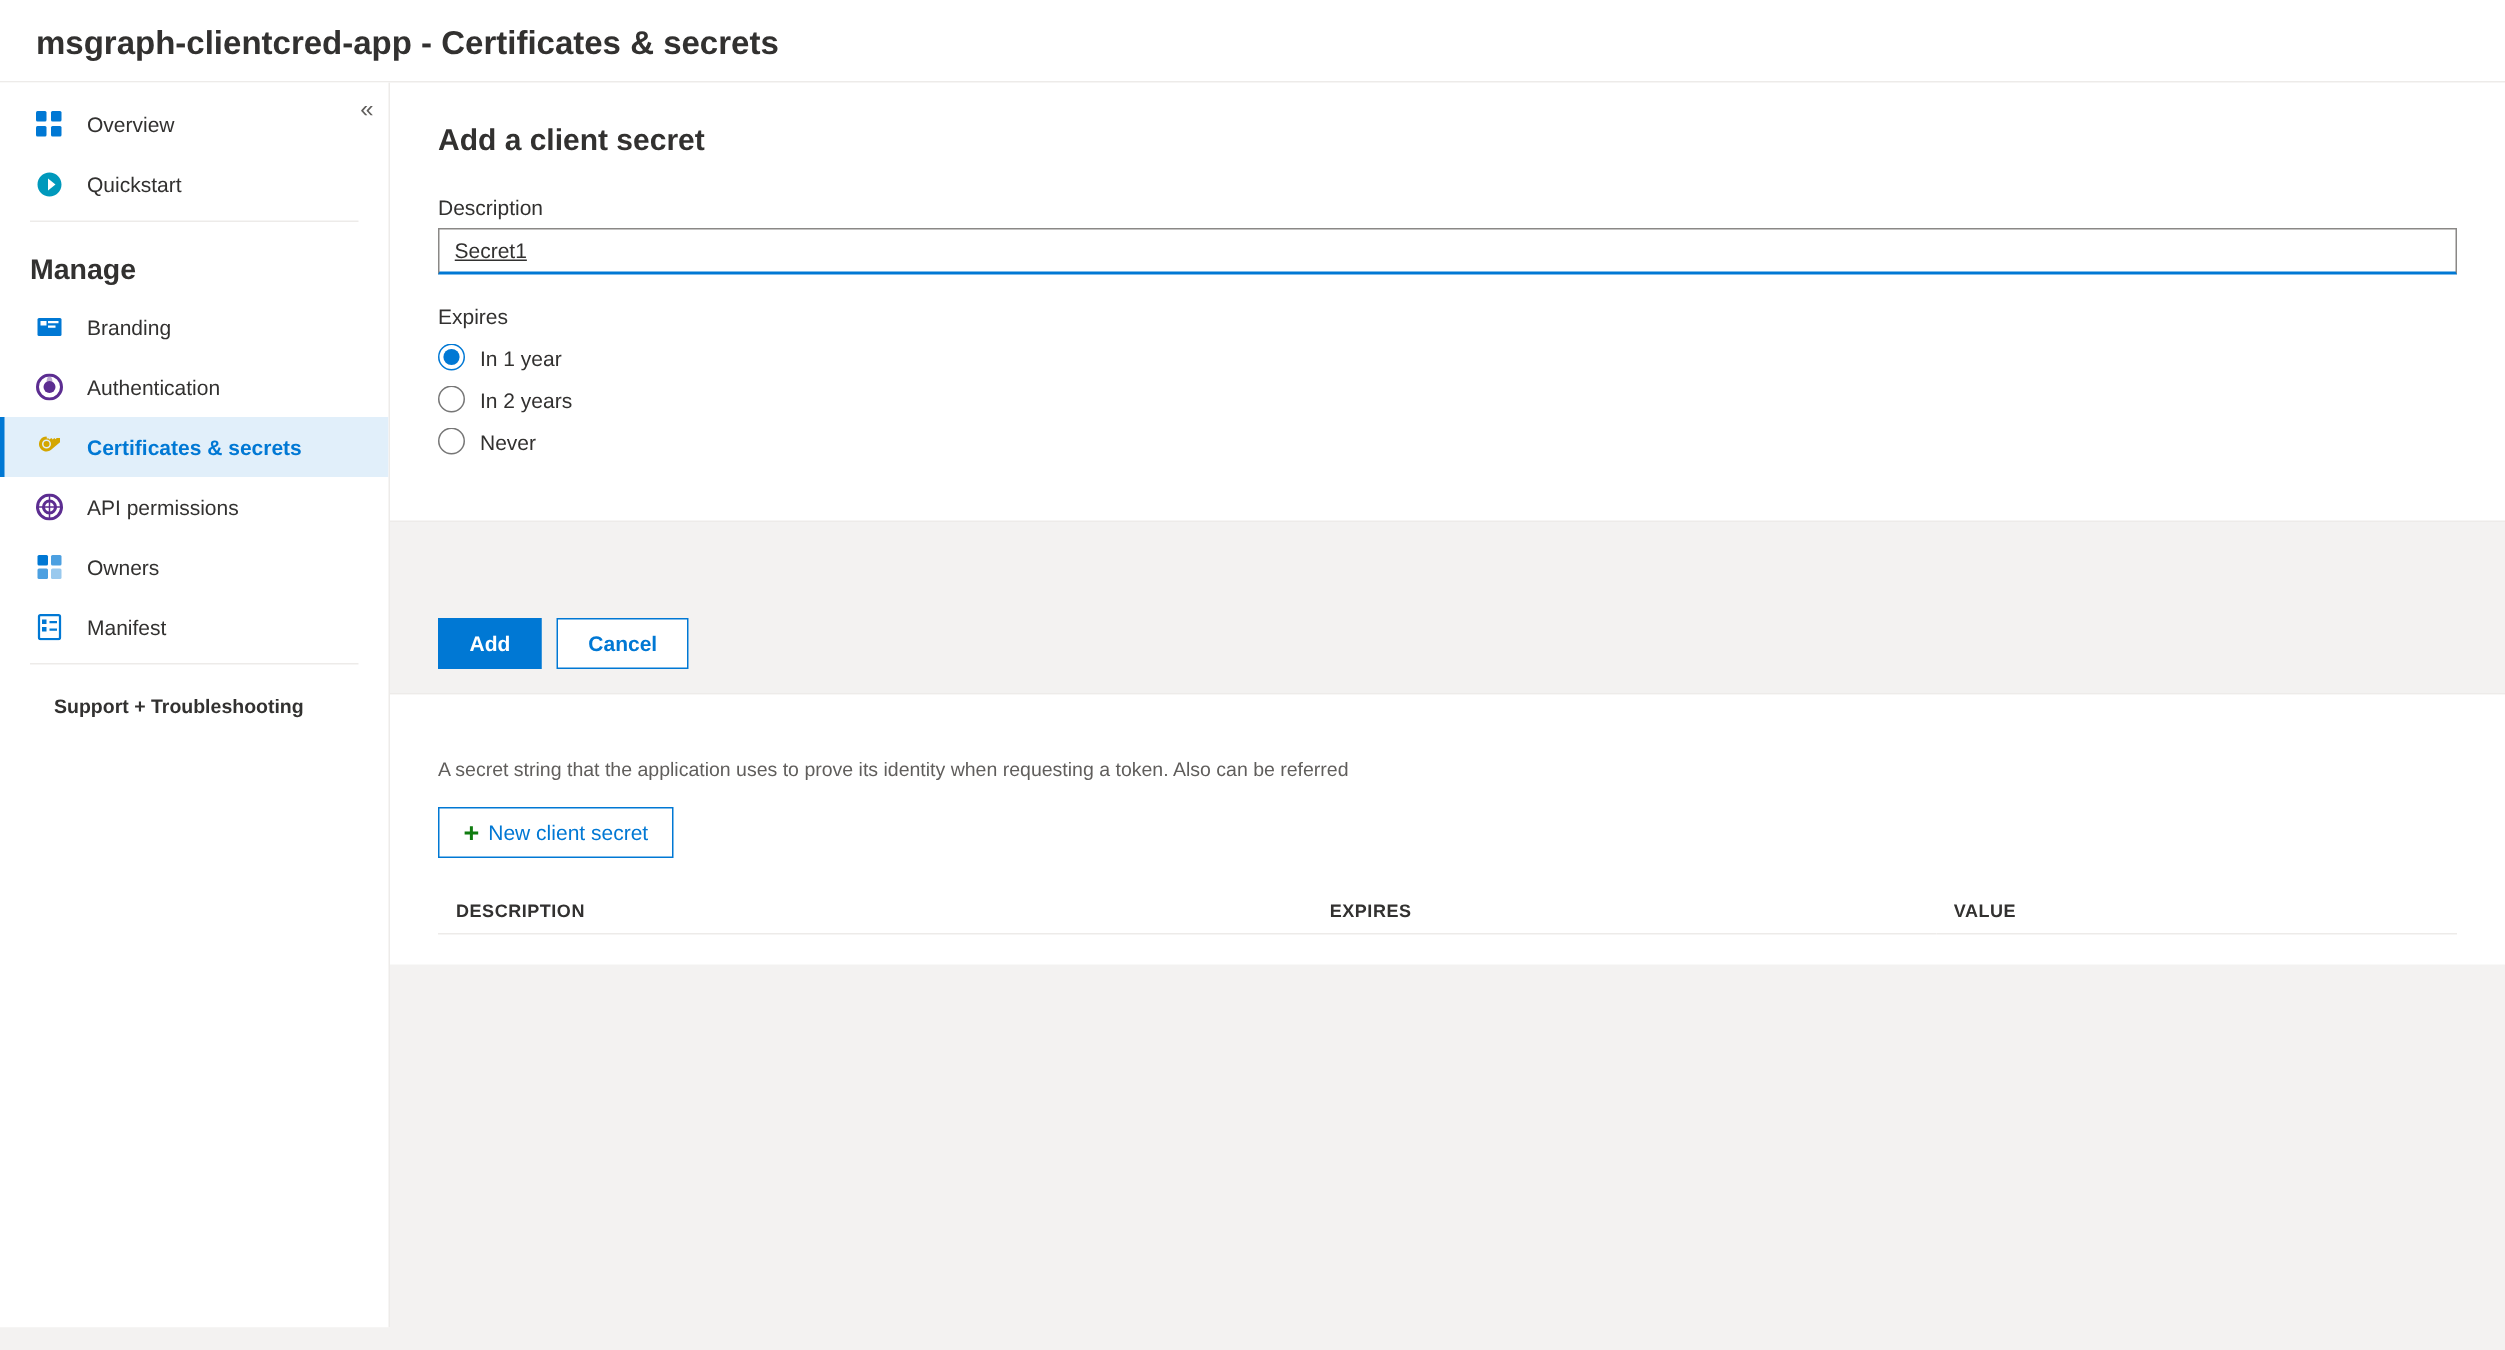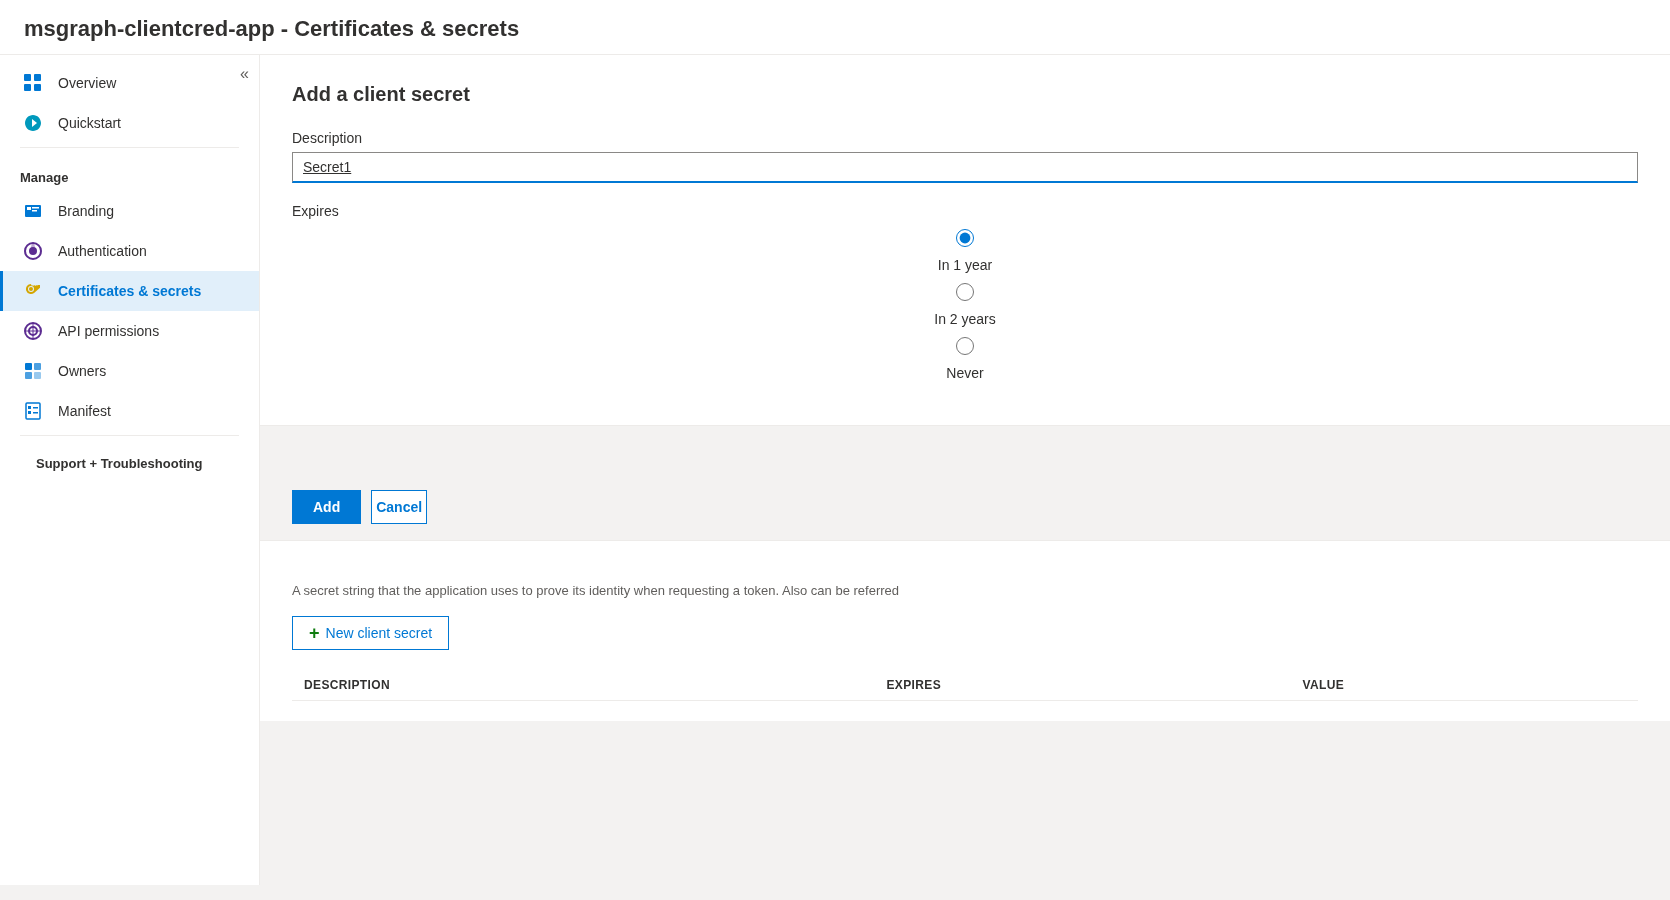--- a/index.html
+++ b/index.html
@@ -39,21 +39,21 @@
     .sidebar-collapse-btn {
       position: absolute;
       top: 10px;
       right: 10px;
       cursor: pointer;
       color: #605e5c;
       font-size: 16px;
     }
     .sidebar-section-label {
       font-weight: 600;
-      font-size: 13px;
+      font-size: 19px;
       color: #323130;
       padding: 18px 20px 6px 20px;
     }
     .sidebar-divider {
       border: none;
       border-top: 1px solid #edebe9;
       margin: 4px 20px;
     }
     .sidebar-item {
       display: flex;
@@ -142,25 +142,24 @@
       margin-bottom: 10px;
       display: block;
     }
     .radio-group {
       display: flex;
       flex-direction: column;
       gap: 10px;
     }
     .radio-item {
       display: flex;
-      align-items: center;
+      align-items: flex-end;
       gap: 10px;
       cursor: pointer;
       font-size: 14px;
-      flex-direction: column;
     }
     .radio-item input[type="radio"] {
       width: 18px;
       height: 18px;
       accent-color: #0078d4;
       cursor: pointer;
     }
 
     
     .action-panel {
@@ -178,21 +177,21 @@
       padding: 8px 20px;
       font-size: 14px;
       font-weight: 600;
       cursor: pointer;
       font-family: inherit;
     }
     .btn-secondary {
       background: #fff;
       color: #0078d4;
       border: 1px solid #0078d4;
-      padding: 8px 4px;
+      padding: 8px 20px;
       font-size: 14px;
       font-weight: 600;
       cursor: pointer;
       font-family: inherit;
     }
 
     
     .content-body {
       padding: 20px 32px;
       background: #fff;

